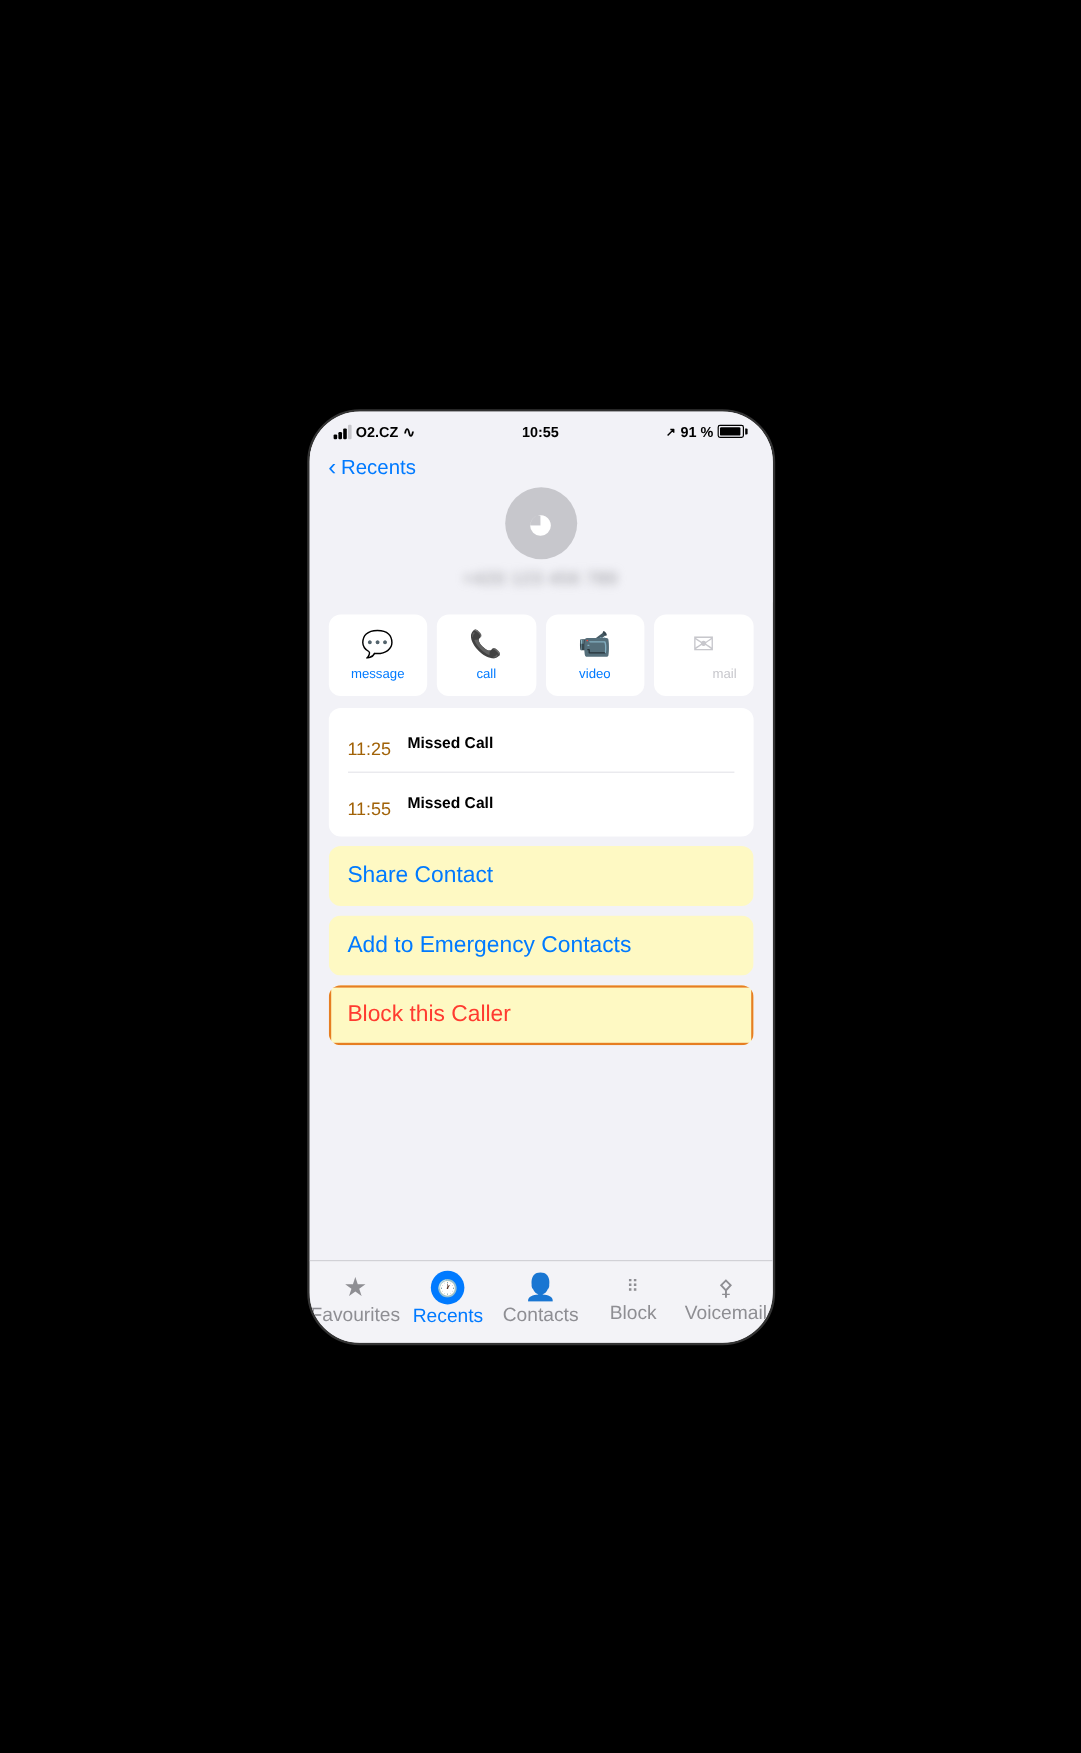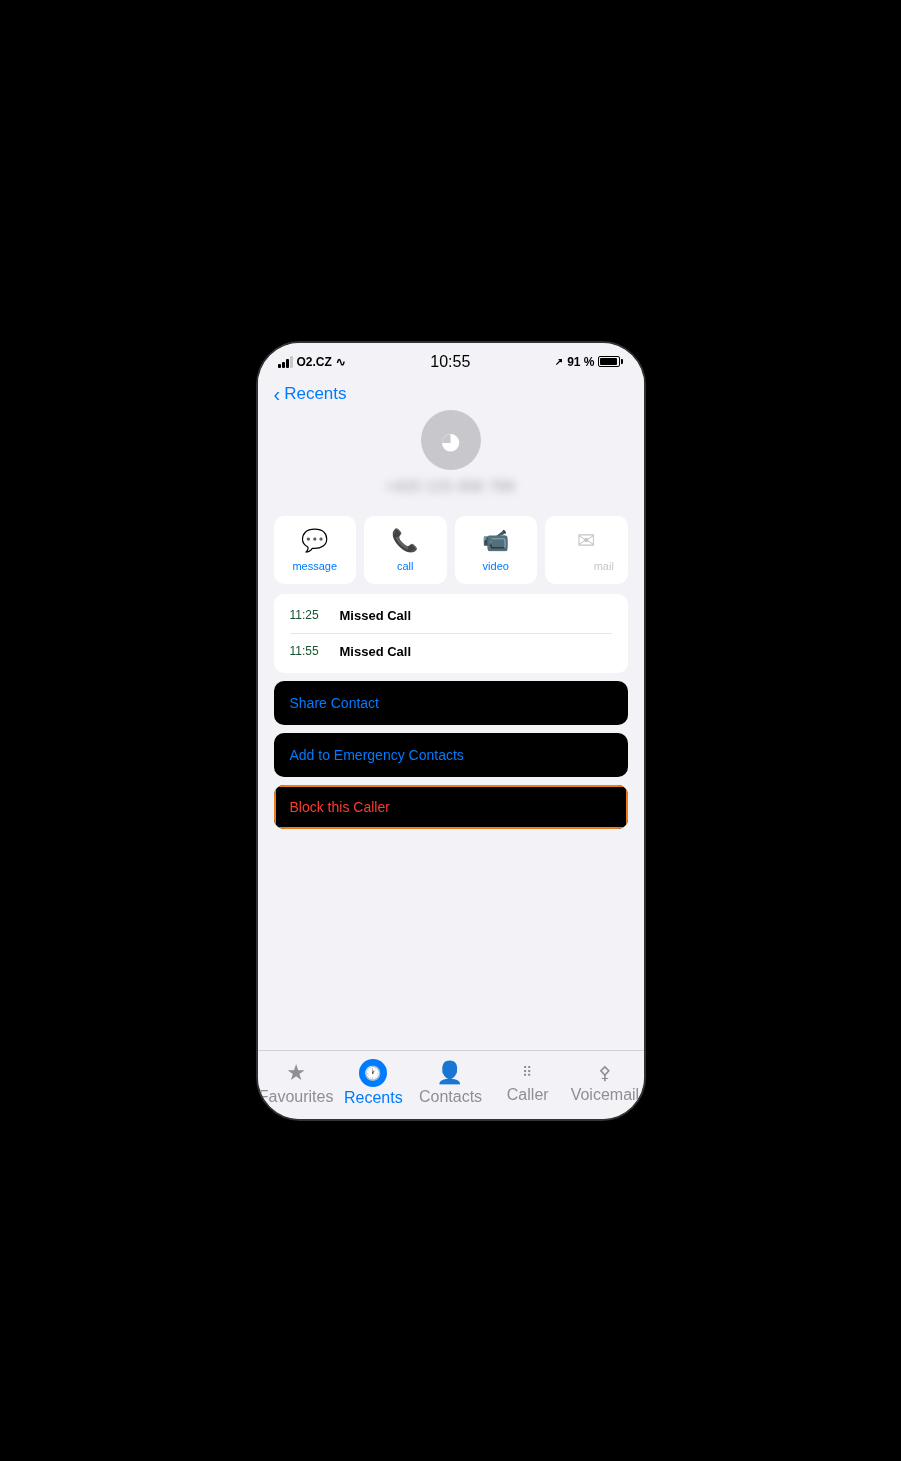--- a/index.html
+++ b/index.html
@@ -37,22 +37,22 @@
       flex-shrink: 0;
     }
 
     .status-left {
       display: flex;
       align-items: center;
       gap: 4px;
     }
 
     .status-center {
-      font-size: 16px;
-      font-weight: 400;
+      font-size: 12px;
+      font-weight: 700;
     }
 
     .status-right {
       display: flex;
       align-items: center;
       gap: 4px;
       font-size: 12px;
     }
 
     
@@ -158,46 +158,47 @@
       align-items: center;
       gap: 8px;
       border-bottom: 1px solid #e5e5ea;
     }
 
     .call-entry:last-child {
       border-bottom: none;
     }
 
     .call-time {
-      font-size: 12px;
-      color: #14532d;
+      font-size: 15px;
+      color: #a16207;
       min-width: 42px;
+      margin-top: 12px;
     }
 
     .call-type {
       font-size: 13px;
       font-weight: 600;
       color: #000;
     }
 
     
     .menu-group {
       background: #fff;
       border-radius: 10px;
       margin: 8px 16px;
       overflow: hidden;
     }
 
     .menu-item {
       padding: 14px 16px;
-      font-size: 14px;
+      font-size: 19px;
       color: #007aff;
       cursor: pointer;
       border-bottom: 1px solid #e5e5ea;
-      background: #000000;
+      background: #fef9c3;
       border: none;
       width: 100%;
       text-align: left;
       display: block;
     }
 
     .menu-item:last-child {
       border-bottom: none;
     }
 
@@ -405,21 +406,21 @@
         <span style="font-size:14px">🕐</span>
       </div>
       <span class="tab-label active">Recents</span>
     </div>
     <div class="tab-item">
       <span class="tab-icon" style="font-size:22px">👤</span>
       <span class="tab-label">Contacts</span>
     </div>
     <div class="tab-item">
       <span class="tab-icon" style="letter-spacing:1px; font-size:14px; line-height:1.6">⠿</span>
-      <span class="tab-label">Caller</span>
+      <span class="tab-label">Block</span>
     </div>
     <div class="tab-item">
       <span class="tab-icon" style="font-size:18px">⚴</span>
       <span class="tab-label">Voicemail</span>
     </div>
   </div>
 
 </div>
 
 </body></html>

